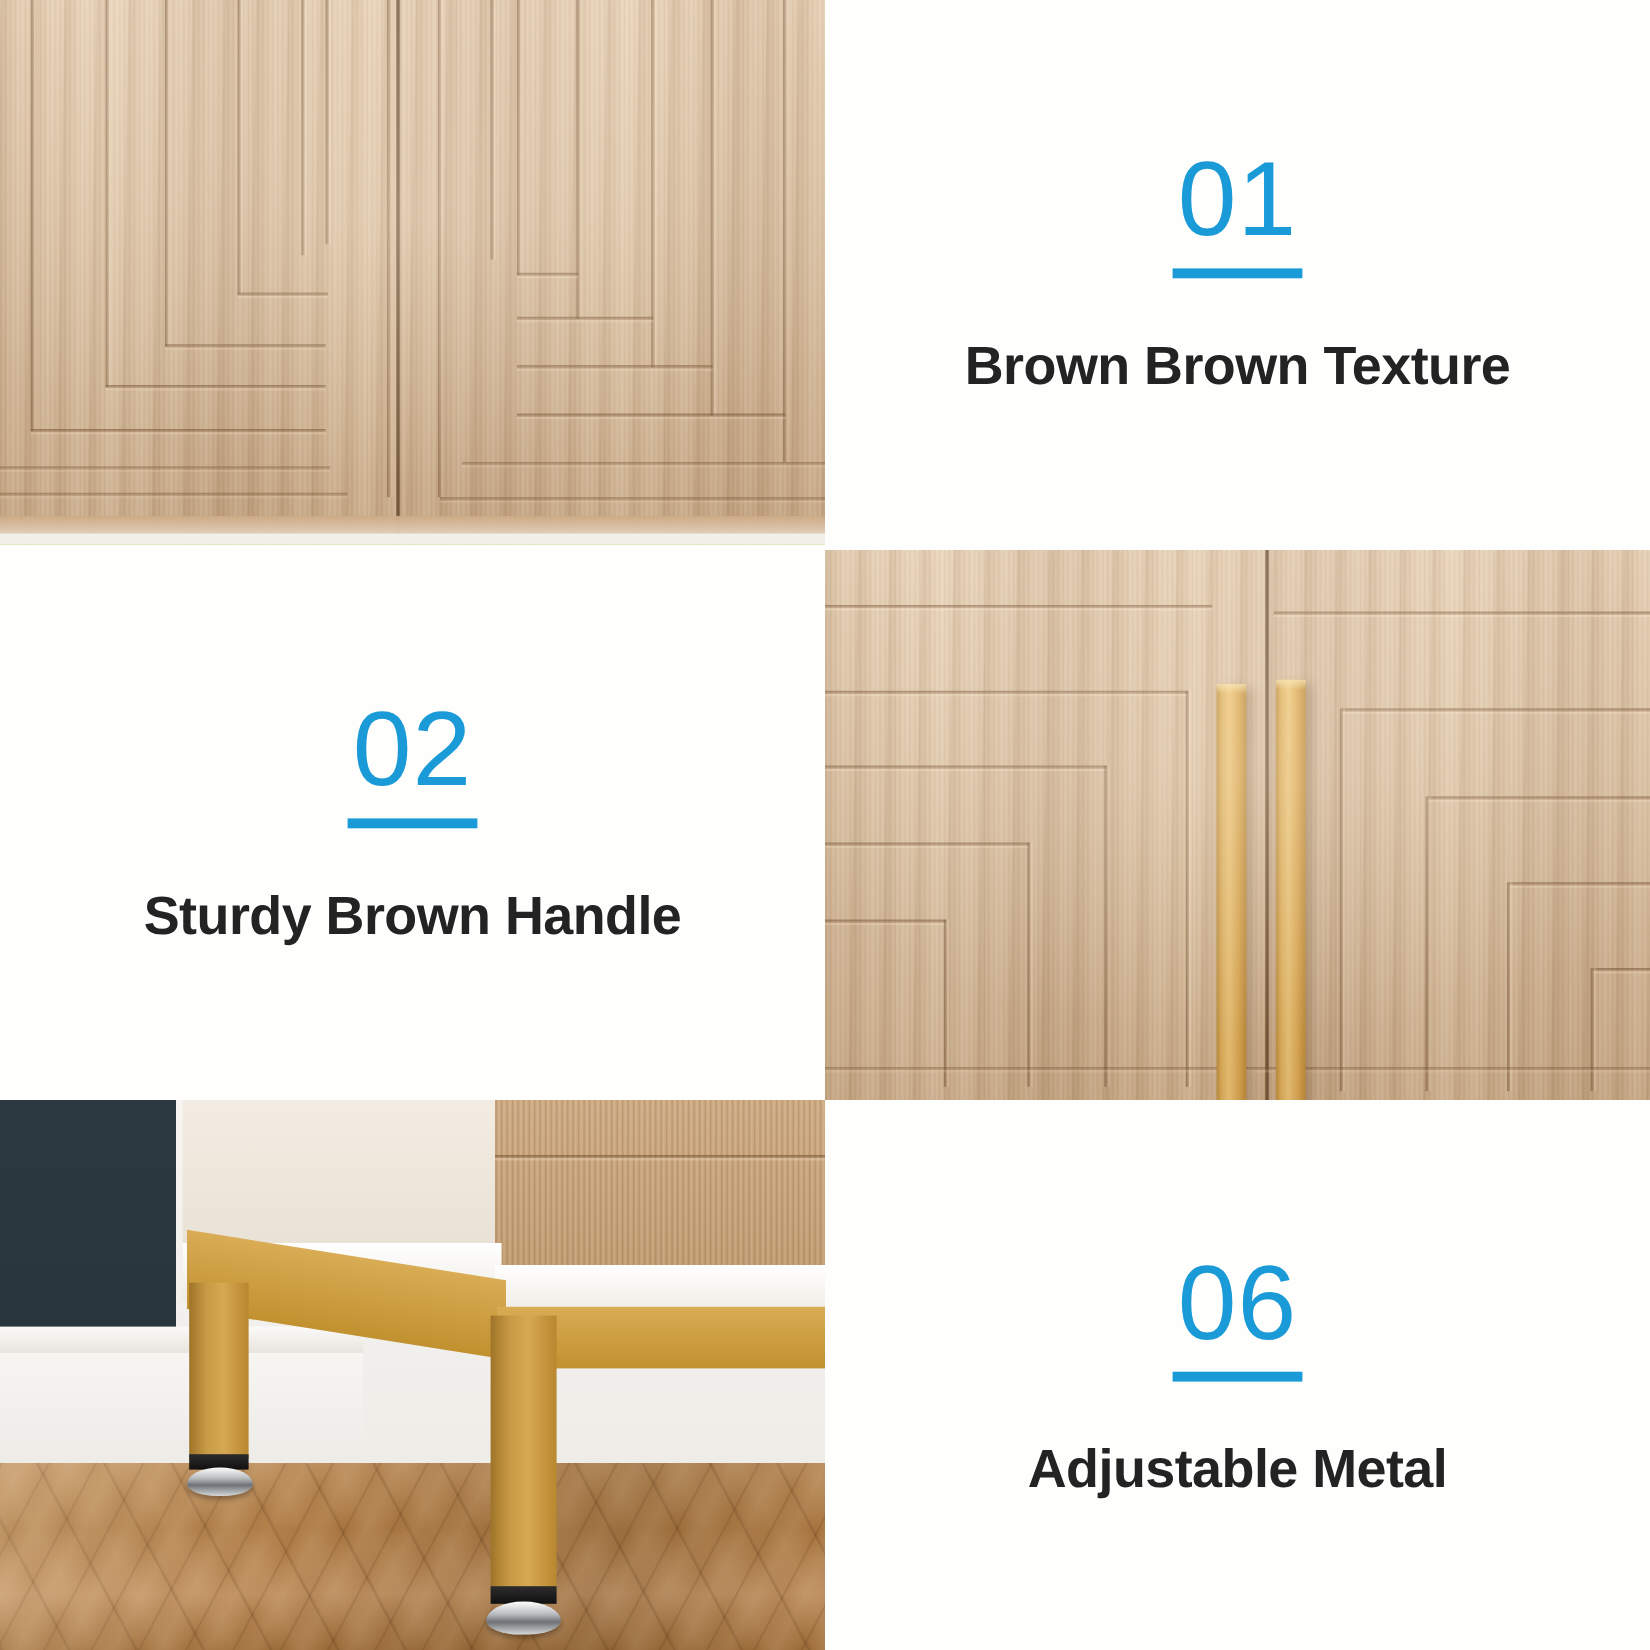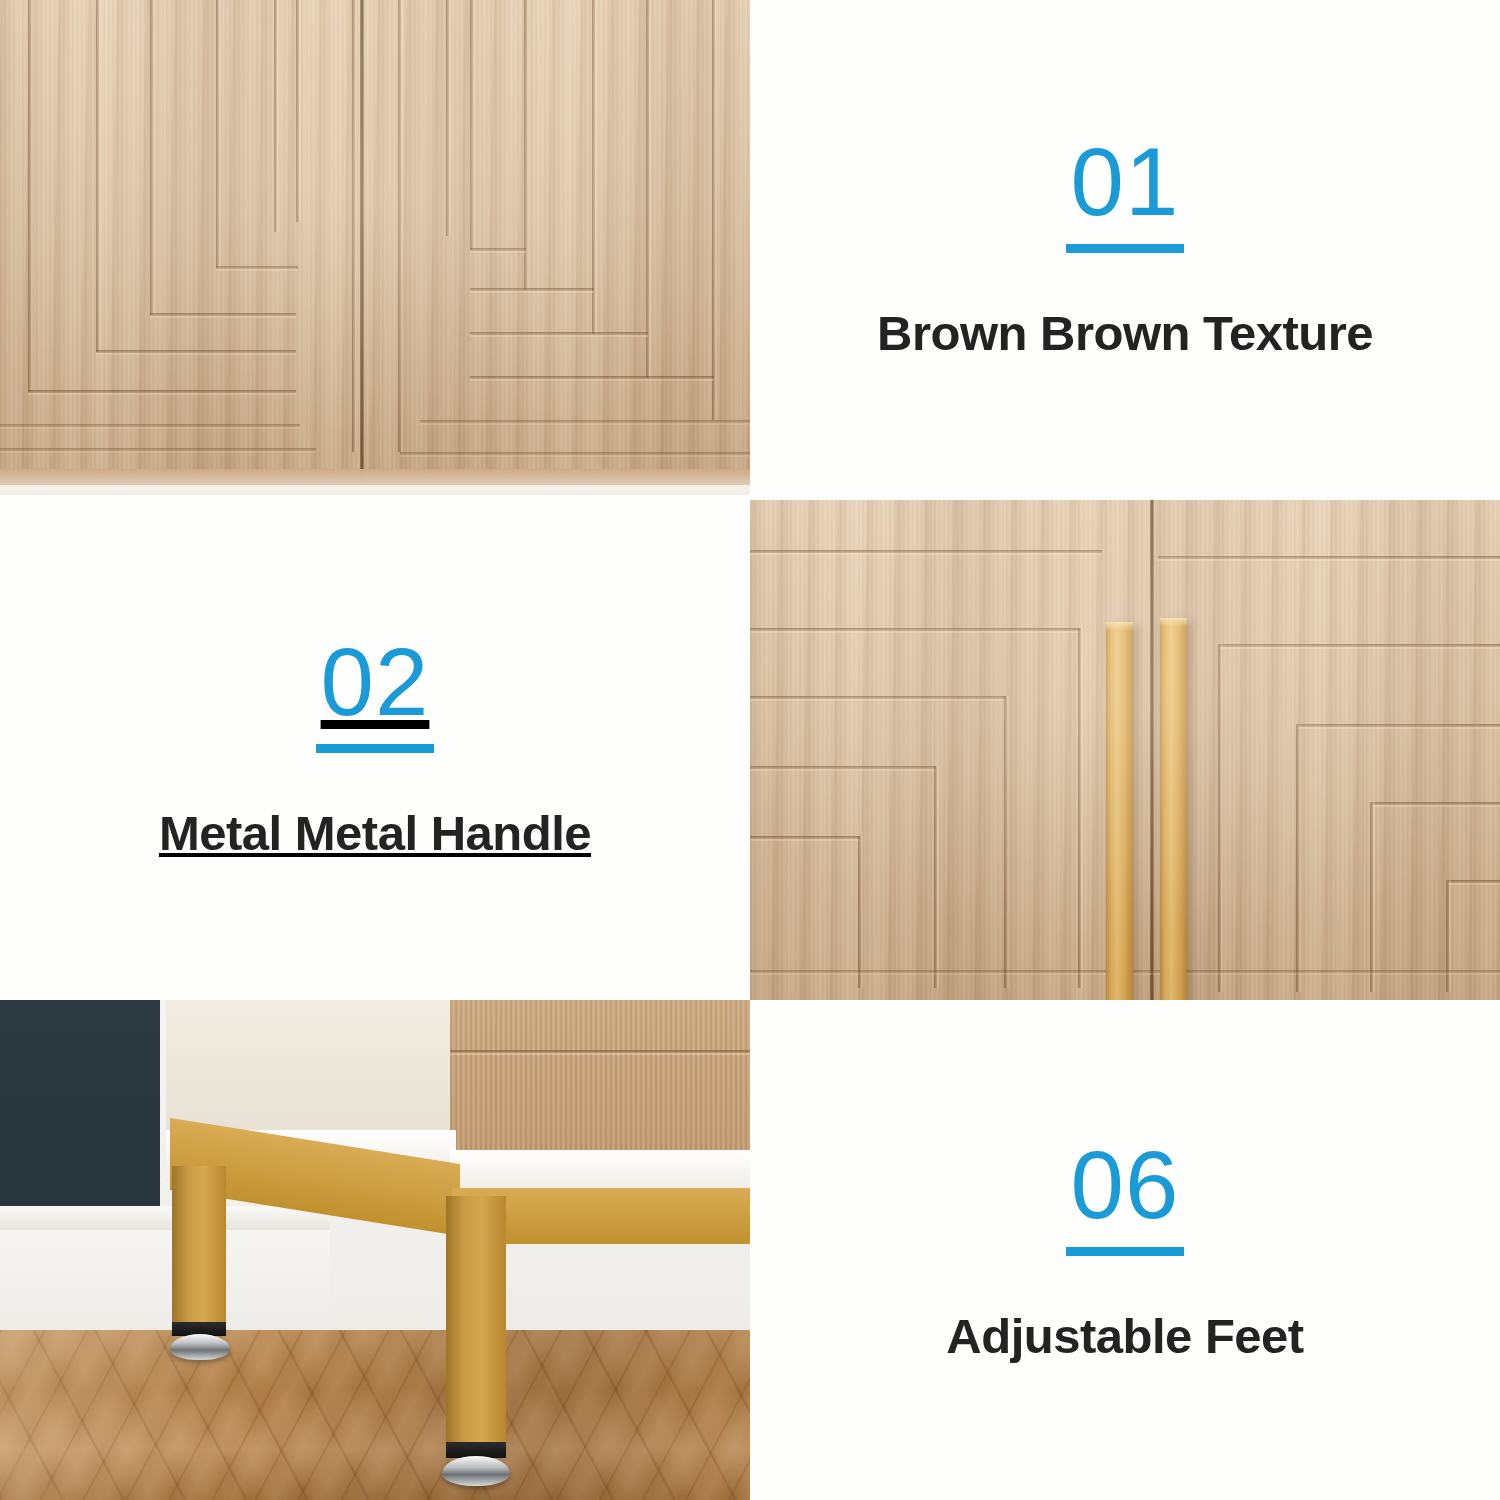--- a/index.html
+++ b/index.html
@@ -17,21 +17,21 @@
     background: #84cc16;
     overflow: hidden;
   }
   .cell {
     position: absolute;
     overflow: hidden;
   }
   
   .cell-photo-texture { left: 0;   top: 0;    width: 750px; height: 495px; }
   .cell-text-01       { left: 750px; top: 0;  width: 750px; height: 495px; }
-  .cell-text-02       { left: 0;   top: 495px; width: 750px; height: 505px; text-decoration: underline; }
+  .cell-text-02       { left: 0;   top: 495px; width: 750px; height: 505px; }
   .cell-photo-handle  { left: 750px; top: 500px; width: 750px; height: 500px; }
   .cell-photo-feet    { left: 0;   top: 1000px; width: 750px; height: 500px; }
   .cell-text-03       { left: 750px; top: 1000px; width: 750px; height: 500px; }
 
   .text-cell {
     background: #fefefd;
     display: flex;
     flex-direction: column;
     align-items: center;
     justify-content: center;
@@ -291,21 +291,21 @@
       <div class="step-rule"></div>
     </div>
     <div class="step-title">Brown Brown Texture</div>
   </div>
 
   <div class="cell cell-text-02 text-cell t02">
     <div class="num-wrap">
       <div class="step-number">02</div>
       <div class="step-rule"></div>
     </div>
-    <div class="step-title">Metal Metal Handle</div>
+    <div class="step-title">Sturdy Brown Handle</div>
   </div>
 
   <div class="cell cell-photo-handle">
     <div class="wood-base"></div>
     <div class="grain"></div>
     <div class="grain-coarse"></div>
 
     <div class="groove-h" style="left:0;   top:50px;  width:352px;"></div>
     <div class="groove-h" style="left:0;   top:128px; width:330px;"></div>
     <div class="groove-h" style="left:0;   top:196px; width:256px;"></div>
@@ -370,16 +370,16 @@
     <div class="foot-chrome" style="left:170px; top:334px; width:60px; height:26px;"></div>
     <div class="foot-black" style="left:446px; top:442px; width:60px; height:16px;"></div>
     <div class="foot-chrome" style="left:442px; top:456px; width:68px; height:30px;"></div>
   </div>
 
   <div class="cell cell-text-03 text-cell t03">
     <div class="num-wrap">
       <div class="step-number">06</div>
       <div class="step-rule"></div>
     </div>
-    <div class="step-title">Adjustable Feet</div>
+    <div class="step-title">Adjustable Metal</div>
   </div>
 
 </div>
 
 </body></html>

